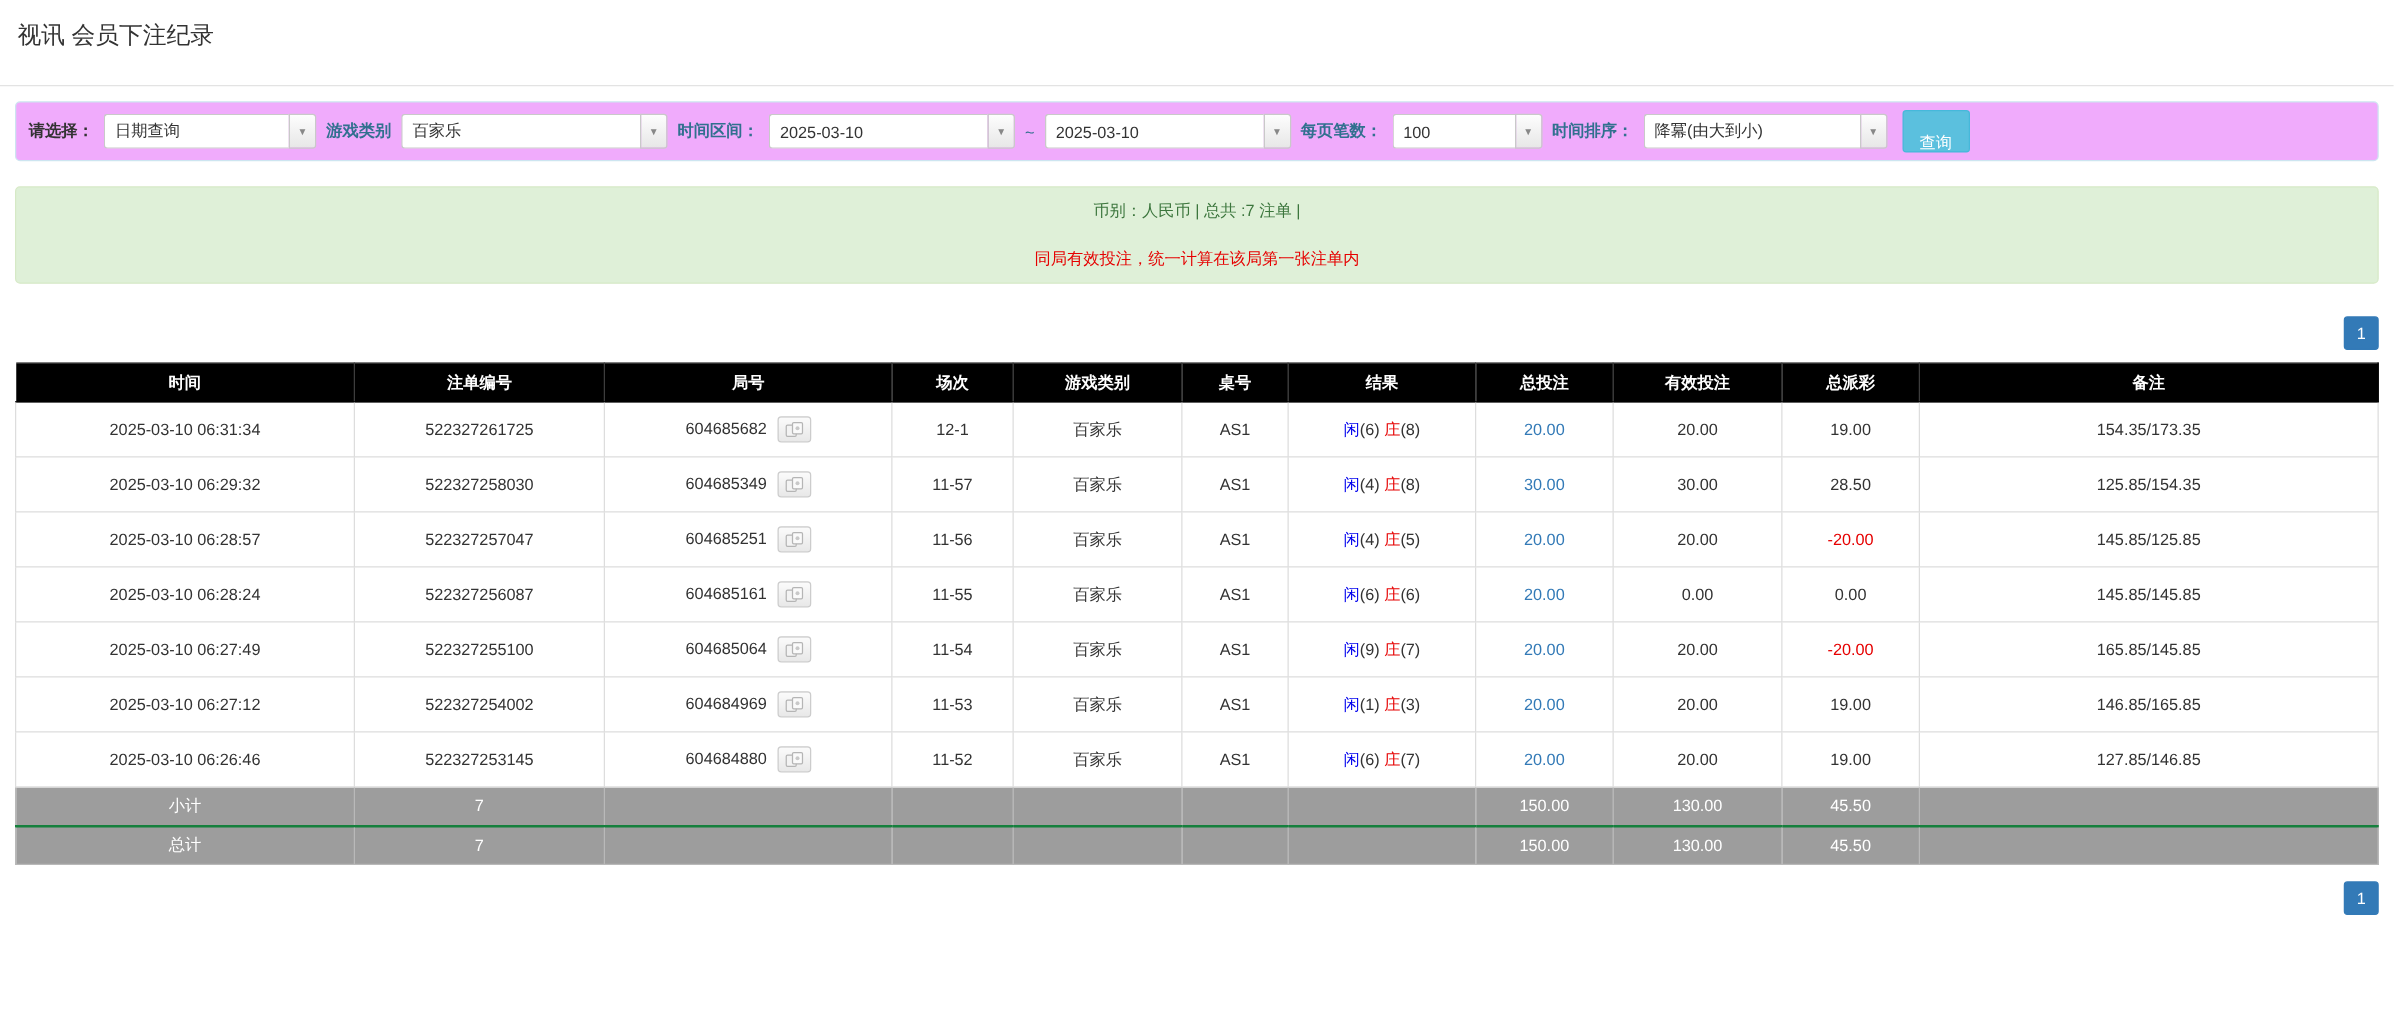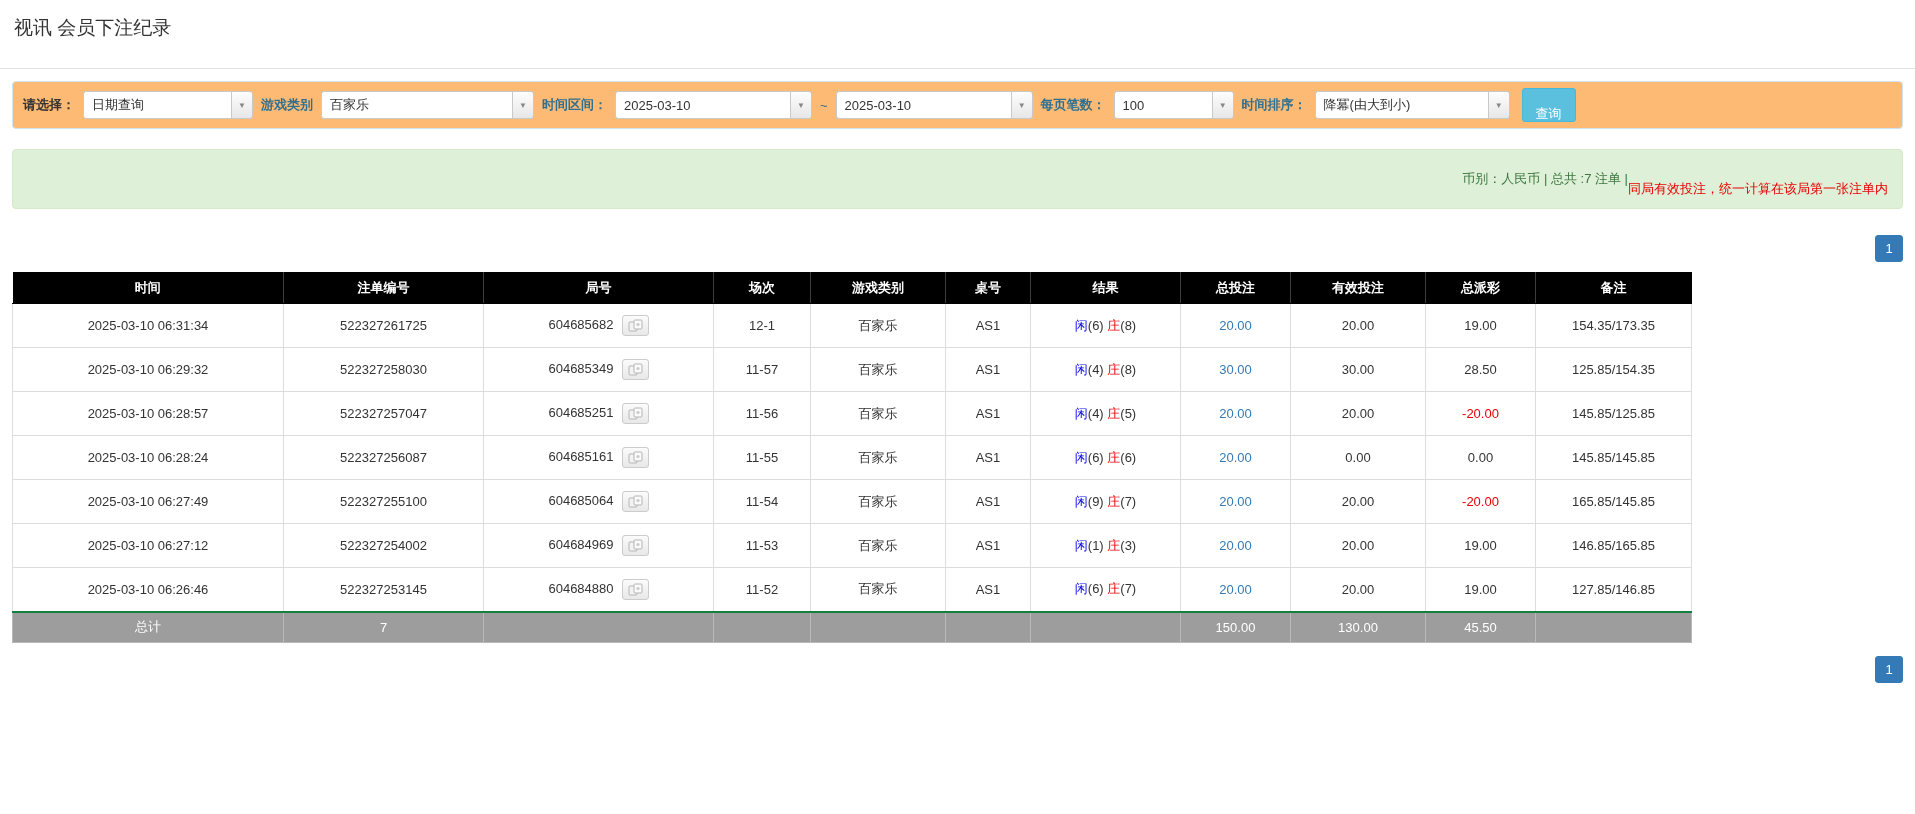--- a/index.html
+++ b/index.html
@@ -2,39 +2,39 @@
 <html><head>
 <meta charset="utf-8">
 <style>
   * { box-sizing: border-box; }
   html, body { margin:0; padding:0; background:#fff; }
   body { width:1915px; min-height:814px; font-family:"Liberation Sans","DejaVu Sans",sans-serif; font-size:13px; color:#333; }
 
   .page-header { padding:15px 14px 27px; border-bottom:1px solid #e3e3e3; }
   .page-title { font-size:19px; color:#333; font-weight:normal; margin:0; }
 
-  .filter-bar { margin:12px; background:#fdba74; border:1px solid #cde5f0; border-radius:4px; padding:6px 10px; display:flex; align-items:center; gap:8px; }
+  .filter-bar { margin:12px; background:#f0abfc; border:1px solid #cde5f0; border-radius:4px; padding:6px 10px; display:flex; align-items:center; gap:8px; }
   .filter-label { font-weight:bold; color:#31708f; white-space:nowrap; }
   .filter-label.dark { color:#333; }
   .combo { display:inline-flex; align-items:center; height:28px; }
   .combo input { height:28px; border:1px solid #c9c9c9; border-right:none; border-radius:3px 0 0 3px; padding:0 8px; font-size:13px; color:#333; outline:none; background:#fff; font-family:inherit; }
   .combo .arrow-btn { width:22px; height:28px; border:1px solid #c9c9c9; border-radius:0 3px 3px 0; background:linear-gradient(#fdfdfd,#e7e7e7); color:#888; font-size:8px; display:flex; align-items:center; justify-content:center; cursor:pointer; padding:0; }
   .w148{width:148px} .w191{width:191px} .w175{width:175px} .w98{width:98px} .w173{width:173px}
   .tilde { color:#31708f; }
   .search-btn { height:28px; padding:16px 13px; background:#5bc0de; border:1px solid #46b8da; border-radius:3px; color:#fff; font-size:13px; cursor:pointer; margin-left:4px; font-family:inherit; }
 
-  .summary-bar { margin:20px 12px 0; background:#dff0d8; border:1px solid #d6e9c6; border-radius:4px; padding:10px 14px; display:flex; align-items:center; justify-content:flex-end; }
+  .summary-bar { margin:20px 12px 0; background:#dff0d8; border:1px solid #d6e9c6; border-radius:4px; padding:10px 14px; display:flex; align-items:center; justify-content:flex-start;flex-direction:column; }
   .summary-left { color:#3c763d; }
   .summary-right { color:#e60000;margin-top:20px; }
 
   .pagination-row { display:flex; justify-content:flex-end; margin:26px 12px 10px; }
   .pagination-row.bottom { margin:13px 12px 0; }
   .page-btn { min-width:28px; height:27px; background:#337ab7; border:1px solid #337ab7; border-radius:3px; color:#fff; font-size:13px; display:flex; align-items:center; justify-content:center; cursor:pointer; }
 
-  table.records { width:1680px; margin:0 12px; border-collapse:collapse; table-layout:fixed; }
+  table.records { width:1891px; margin:0 12px; border-collapse:collapse; table-layout:fixed; }
   table.records thead th { background:#000; color:#fff; font-weight:bold; font-size:13px; height:31px; border-right:1px solid #3d3d3d; border-top:1px solid #000; border-bottom:1px solid #000; text-align:center; }
   table.records thead th:last-child { border-right:1px solid #000;margin-top:16px; }
   table.records tbody td { height:44px; text-align:center; border:1px solid #ddd; color:#333; background:#fff; font-size:13px; }
   table.records tfoot td { height:31px; text-align:center; background:#9d9d9d; color:#fff; border:1px solid #b9b9b9; font-size:13px; }
   table.records tfoot tr.total-row td { border-top:2px solid #15803d;text-align:center; }
 
   .bet-link { color:#337ab7; text-decoration:none; cursor:pointer; }
   .player { color:#0000ee; }
   .banker { color:#e60000; }
   .neg { color:#e60000;margin-top:36px; }
@@ -265,20 +265,33 @@
         <td>百家乐</td>
         <td>AS1</td>
         <td><span class="player">闲</span><span>(6)</span> <span class="banker">庄</span><span>(7)</span></td>
         <td><a class="bet-link">20.00</a></td>
         <td>20.00</td>
         <td><span class="">19.00</span></td>
         <td>127.85/146.85</td>
       </tr>
     </tbody>
   <tfoot>
+    <tr class="subtotal-row">
+      <td>小计</td>
+      <td>7</td>
+      <td></td>
+      <td></td>
+      <td></td>
+      <td></td>
+      <td></td>
+      <td>150.00</td>
+      <td>130.00</td>
+      <td>45.50</td>
+      <td></td>
+    </tr>
     <tr class="total-row">
       <td>总计</td>
       <td>7</td>
       <td></td>
       <td></td>
       <td></td>
       <td></td>
       <td></td>
       <td>150.00</td>
       <td>130.00</td>

